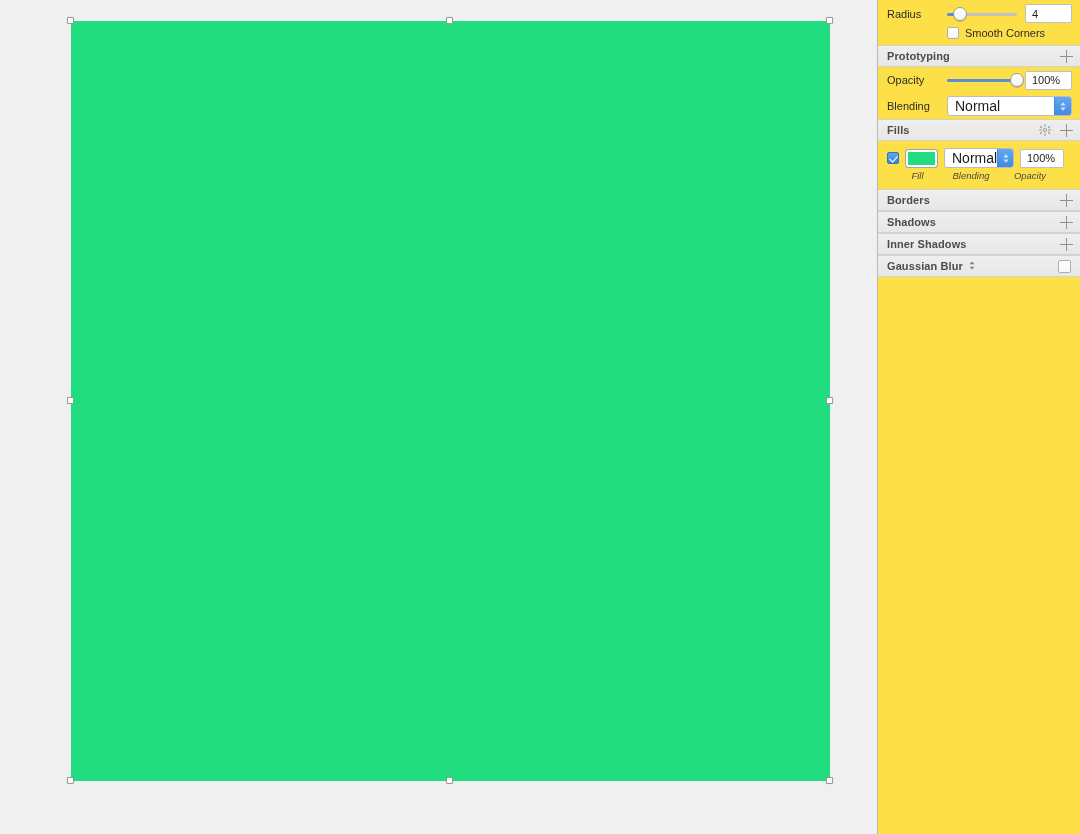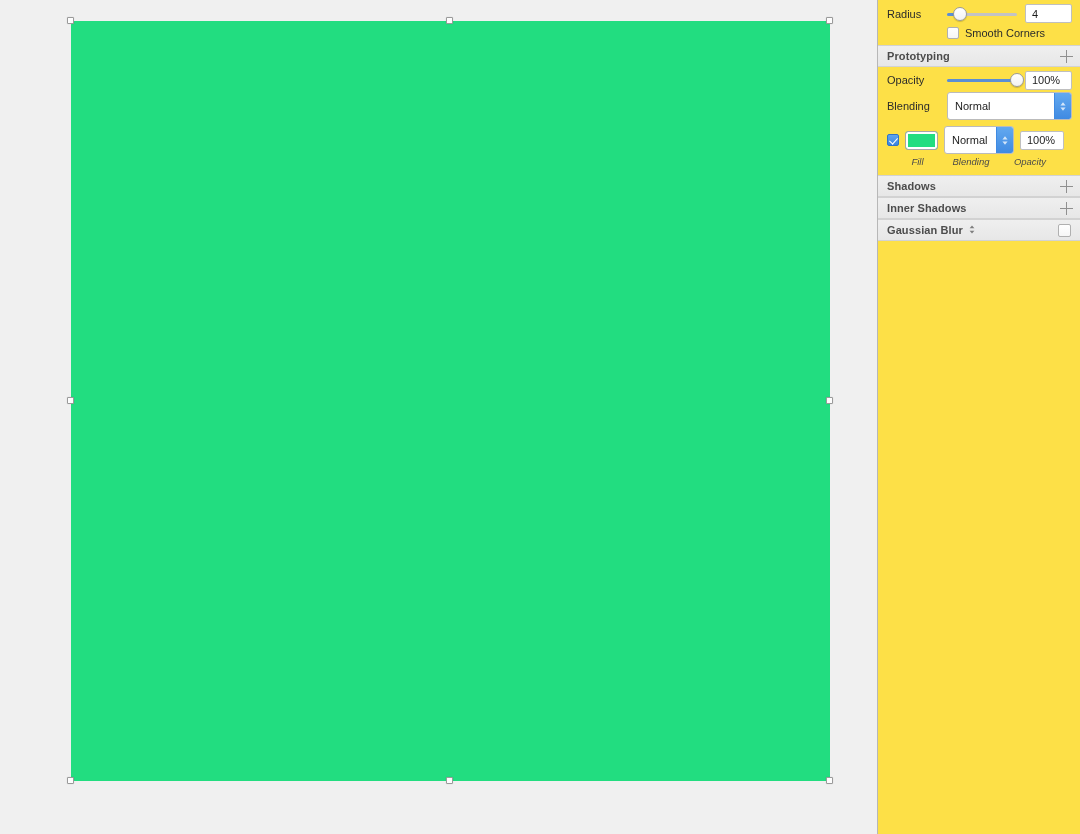--- a/index.html
+++ b/index.html
@@ -177,28 +177,28 @@
   }
   .layerstyle .ls-text {
     flex: 1 1 auto;
     font-style: italic;
     font-size: 11.5px;
     color: #55555a;
   }
 
   
   .popup {
-    height: 28px;
+    height: 20px;
     background: #fff;
     border: 1px solid #bbbbbb;
     border-radius: 3px;
     display: flex;
     align-items: center;
     position: relative;
-    font-size: 11px;
+    font-size: 14px;
     color: #1d1d1d;
     overflow: hidden;
   }
   .popup .pv { padding-left: 7px; flex: 1 1 auto; white-space: nowrap; }
   .popup .stepper {
     width: 17px; height: 100%;
     background: linear-gradient(to bottom,#63a9f0,#3f8ae2);
     border-left: 1px solid #3f8ae2;
     display: flex; align-items: center; justify-content: center;
     flex: 0 0 17px;
@@ -292,20 +292,41 @@
         <span class="pv">Normal</span>
         <span class="stepper">
           <svg class="icon-chev-ud" viewBox="0 0 8 11">
               <path d="M4 1.2 L6.6 4.4 L1.4 4.4 Z" fill="#fff"></path>
               <path d="M4 9.8 L6.6 6.6 L1.4 6.6 Z" fill="#fff"></path>
             </svg>
         </span>
       </span>
     </div>
 
+    <div class="sec-head">
+      <span class="title">Fills</span>
+      <span class="actions">
+        <span>
+          <svg class="icon-gear" viewBox="0 0 14 14">
+            <path fill="#5a5a5a" d="M7 4.6a2.4 2.4 0 100 4.8 2.4 2.4 0 000-4.8zm0 1.1a1.3 1.3 0 110 2.6 1.3 1.3 0 010-2.6z"></path>
+            <g fill="#5a5a5a">
+              <rect x="6.3" y="0.2" width="1.4" height="3"></rect>
+                <rect x="6.3" y="10.8" width="1.4" height="3"></rect>
+              <rect x="0.2" y="6.3" width="3" height="1.4"></rect>
+                <rect x="10.8" y="6.3" width="3" height="1.4"></rect>
+              <rect x="1.6" y="2.1" width="1.4" height="3" transform="rotate(-45 2.3 3.6)"></rect>
+              <rect x="11" y="8.9" width="1.4" height="3" transform="rotate(-45 11.7 10.4)"></rect>
+              <rect x="11" y="2.1" width="1.4" height="3" transform="rotate(45 11.7 3.6)"></rect>
+              <rect x="1.6" y="8.9" width="1.4" height="3" transform="rotate(45 2.3 10.4)"></rect>
+            </g>
+          </svg>
+        </span>
+        <span class="icon-plus"></span>
+      </span>
+    </div>
 
     <div class="fill-row">
       <span class="cbox checked"></span>
       <span class="swatch" style="background: rgb(34, 221, 128);"></span>
       <span class="popup" style="flex:0 0 70px;width:70px;">
         <span class="pv">Normal</span>
         <span class="stepper">
           <svg class="icon-chev-ud" viewBox="0 0 8 11">
               <path d="M4 1.2 L6.6 4.4 L1.4 4.4 Z" fill="#fff"></path>
               <path d="M4 9.8 L6.6 6.6 L1.4 6.6 Z" fill="#fff"></path>
@@ -317,20 +338,26 @@
 
     <div class="caption-row">
       <span style="width:12px;flex:0 0 12px;"></span>
       <span class="caption" style="width:33px;flex:0 0 33px;">Fill</span>
       <span class="caption" style="width:70px;flex:0 0 70px;">Blending</span>
       <span class="caption" style="width:44px;flex:0 0 44px;">Opacity</span>
     </div>
 
     <div class="spacer-fills"></div>
 
+    <div class="sec-head">
+      <span class="title">Borders</span>
+      <span class="actions">
+        <span class="icon-plus"></span>
+      </span>
+    </div>
 
     <div class="sec-head">
       <span class="title">Shadows</span>
       <span class="actions">
         <span class="icon-plus"></span>
       </span>
     </div>
 
     <div class="sec-head">
       <span class="title">Inner Shadows</span>

